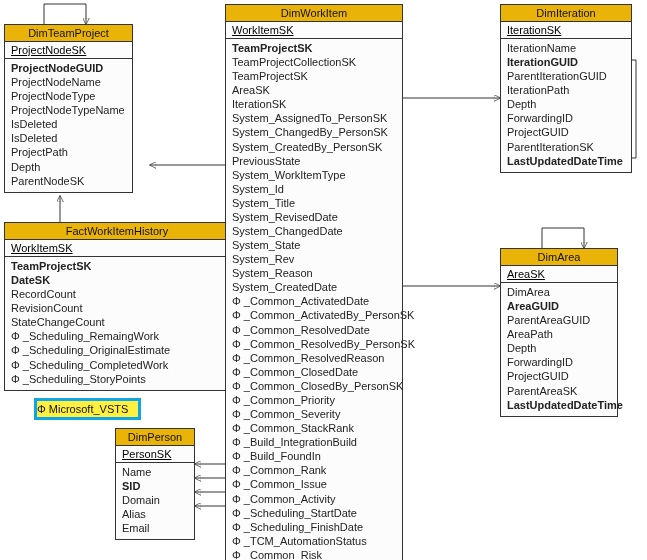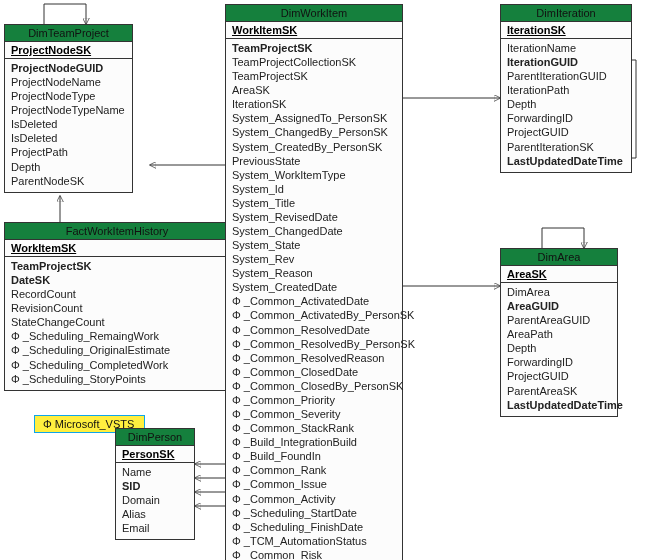--- a/index.html
+++ b/index.html
@@ -12,45 +12,44 @@
     height: 560px;
     position: relative;
     overflow: hidden;
   }
   .entity {
     position: absolute;
     border: 1px solid #333;
     background: #fcfcfc;
   }
   .entity-title {
-    background: #15803d;
+    background: #eab308;
     border-bottom: 1px solid #333;
     padding: 2px 6px;
     font-weight: normal;
     color: #111;
     text-align: center;
   }
   .entity-pk {
     border-bottom: 1px solid #333;
     padding: 2px 6px;
-    font-weight: bold;
+    font-weight: normal;
     text-decoration: underline;
   }
   .entity-body {
     padding: 2px 6px 4px;
   }
   .field { line-height: 1.28; white-space: nowrap; color: #222; }
   .bold { font-weight: bold; }
   .legend {
     position: absolute;
     background: #ffef3f;
-    border: 1px solid #0ea5e9;
-    padding: 2px 10px 2px 8px;
+    border: 3px solid #0ea5e9;
+    padding: 2px 10px 2px 0;
     color: #111;
-    margin-top: 17px;
   }
   svg.connectors {
     position: absolute;
     top: 0; left: 0;
     width: 647px; height: 560px;
     pointer-events: none;
   }
   svg.connectors line, svg.connectors path {
     stroke: #333;
     stroke-width: 1;

